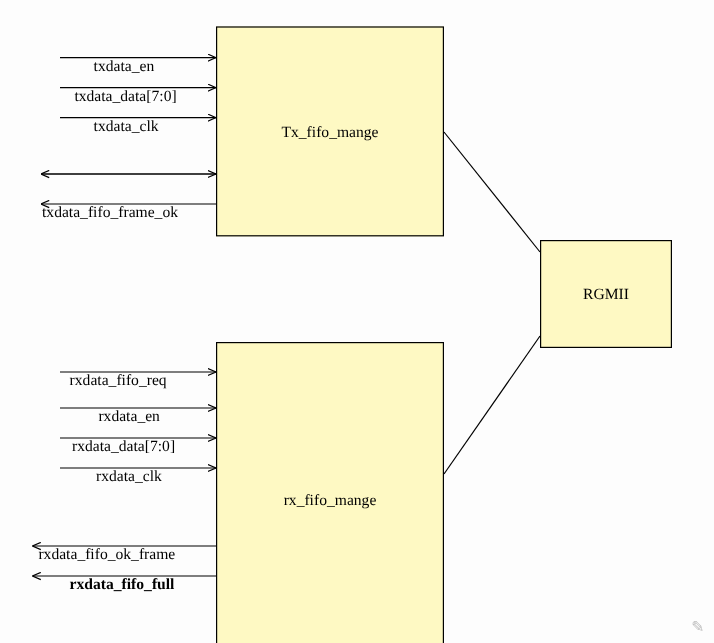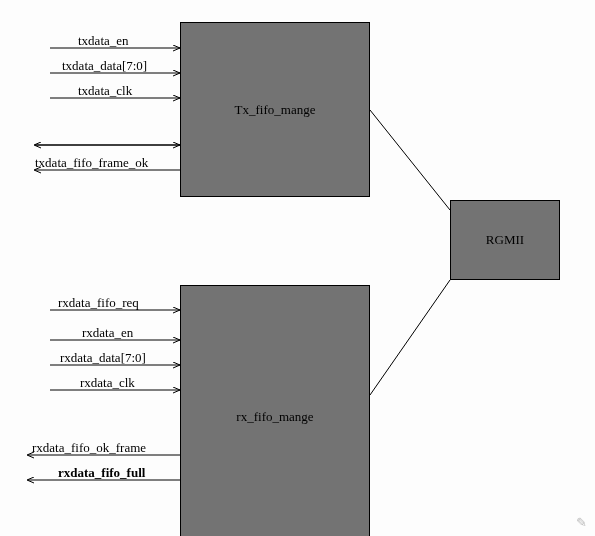--- a/index.html
+++ b/index.html
@@ -15,28 +15,29 @@
     }
     .diagram {
       position: relative;
       width: 595px;
       height: 536px;
       background: #fdfdfd;
     }
     .box {
       position: absolute;
       border: 1px solid #000;
-      background: #737373;
+      background: #fef9c3;
       display: flex;
       align-items: center;
       justify-content: center;
     }
     .signal {
       position: absolute;
       text-align: right;
+      margin-top: 14px;
     }
     svg.overlay {
       position: absolute;
       left: 0;
       top: 0;
       width: 595px;
       height: 536px;
       pointer-events: none;
     }
     .watermark {
@@ -60,21 +61,21 @@
 <div class="diagram">
 
   <div class="box" style="left:180px; top:22px; width:190px; height:175px;">
     <span>Tx_fifo_mange</span>
   </div>
 
   <div class="box" style="left:180px; top:285px; width:190px; height:264px;">
     <span>rx_fifo_mange</span>
   </div>
 
-  <div class="box" style="left:450px; top:200px; width:110px; height:80px;">
+  <div class="box" style="left:450px; top:200px; width:110px; height:90px;">
     <span>RGMII</span>
   </div>
 
   <div class="signal" style="left:78px; top:33px;">txdata_en</div>
   <div class="signal" style="left:62px; top:58px;">txdata_data[7:0]</div>
   <div class="signal" style="left:78px; top:83px;">txdata_clk</div>
 
   <div class="signal" style="left:35px; top:155px;">txdata_fifo_frame_ok</div>
 
   <div class="signal" style="left:58px; top:295px;">rxdata_fifo_req</div>

